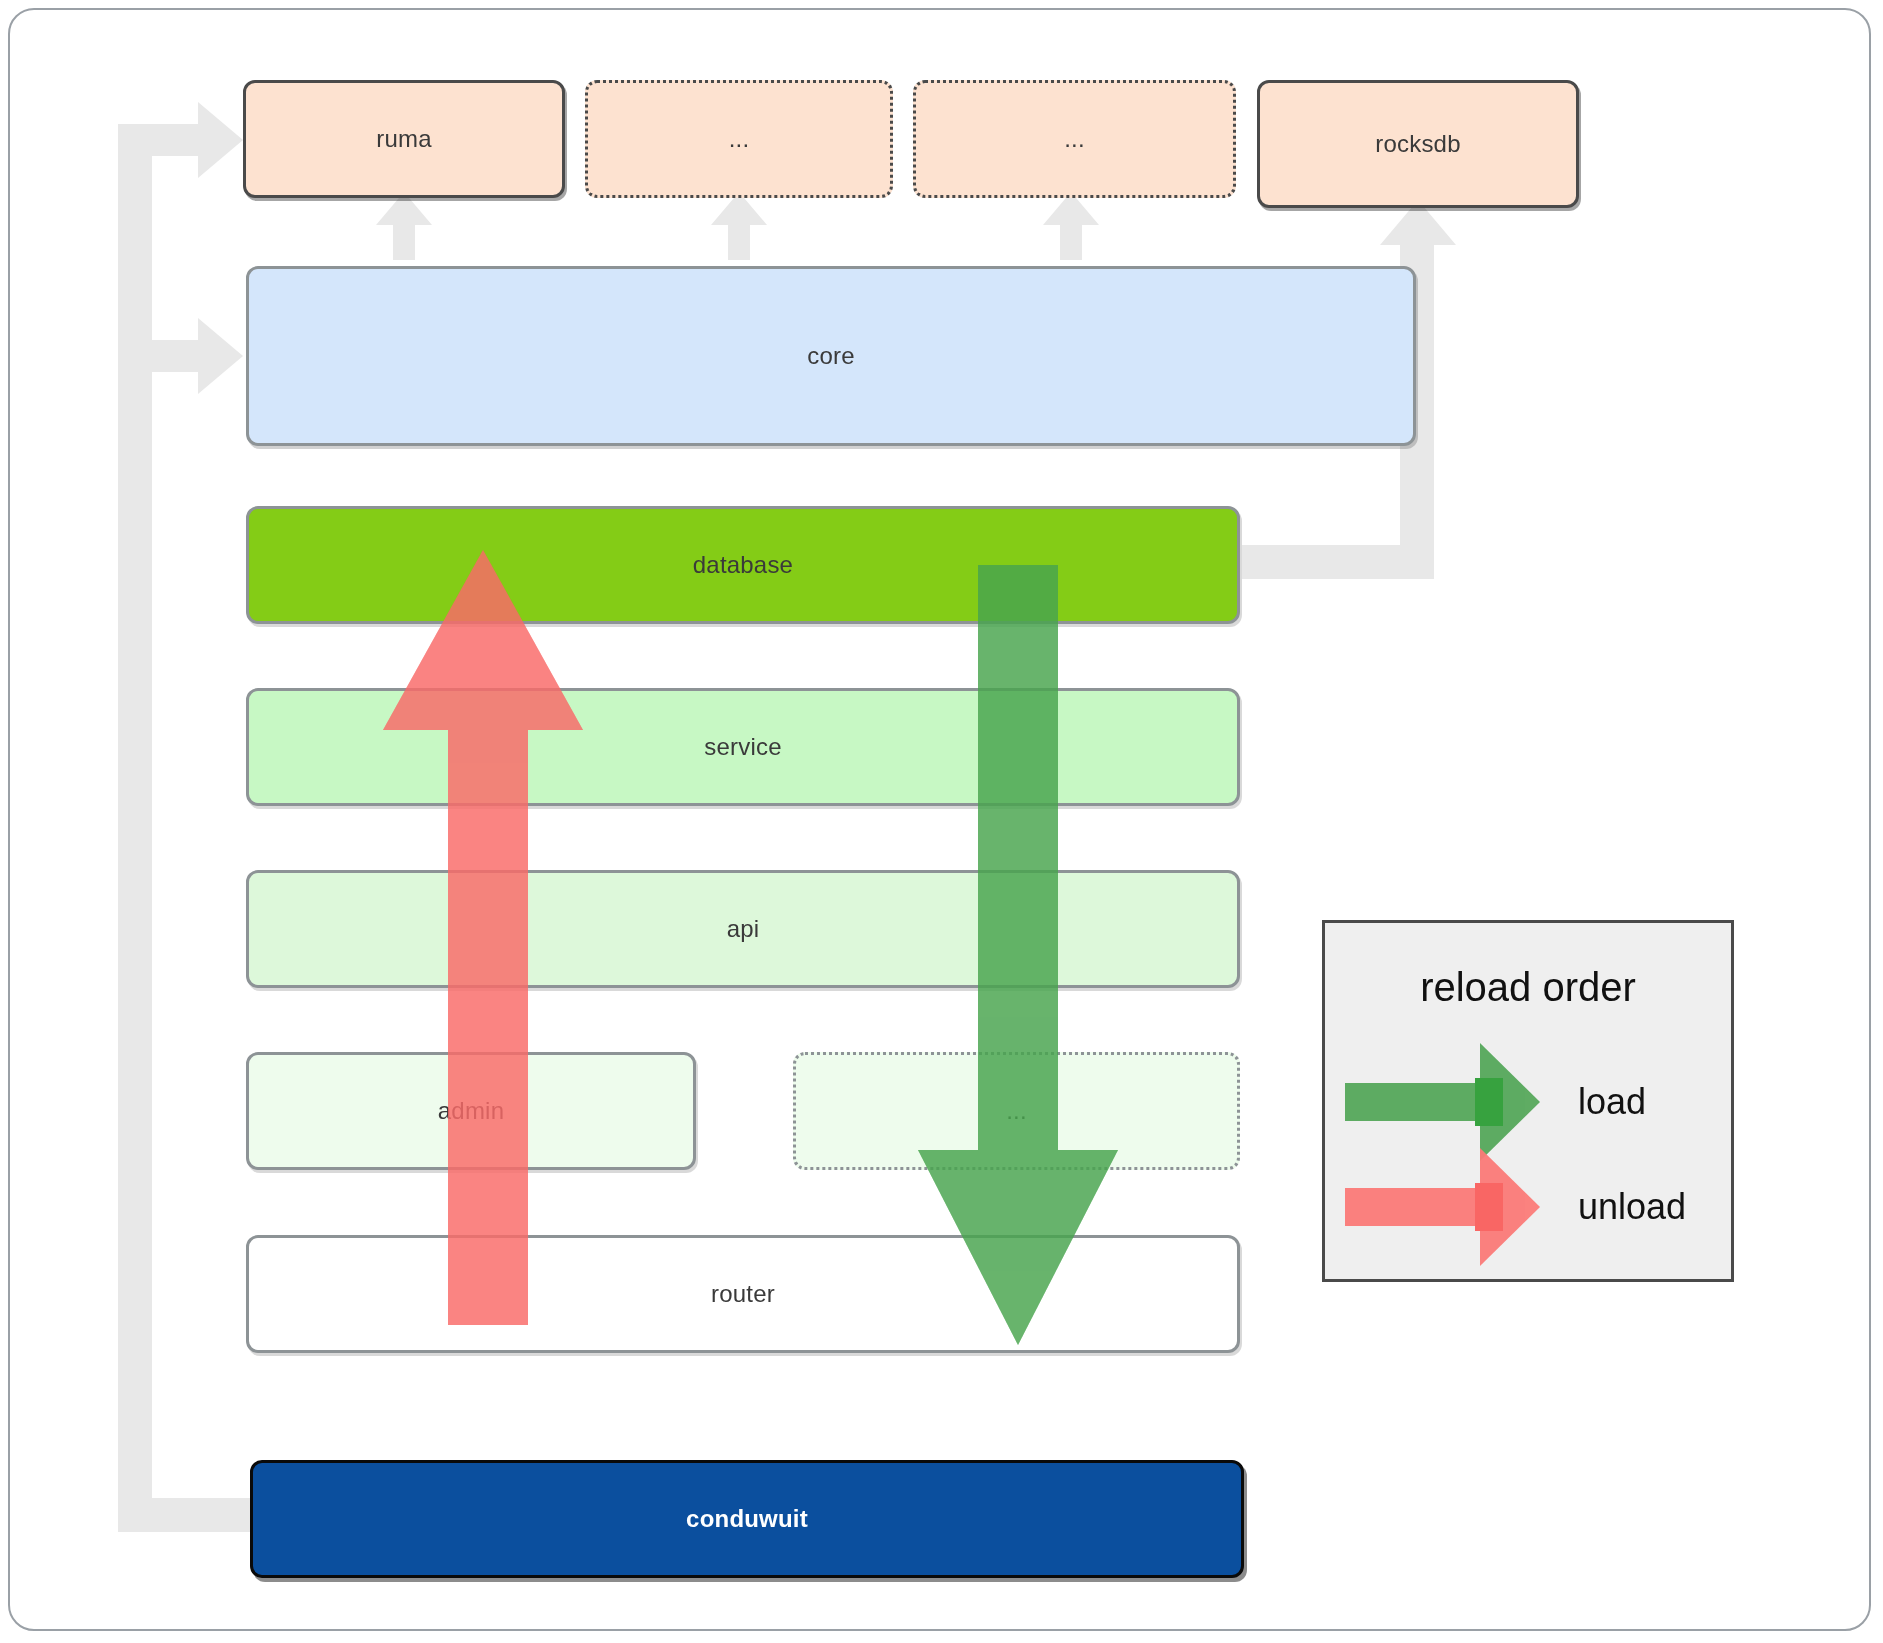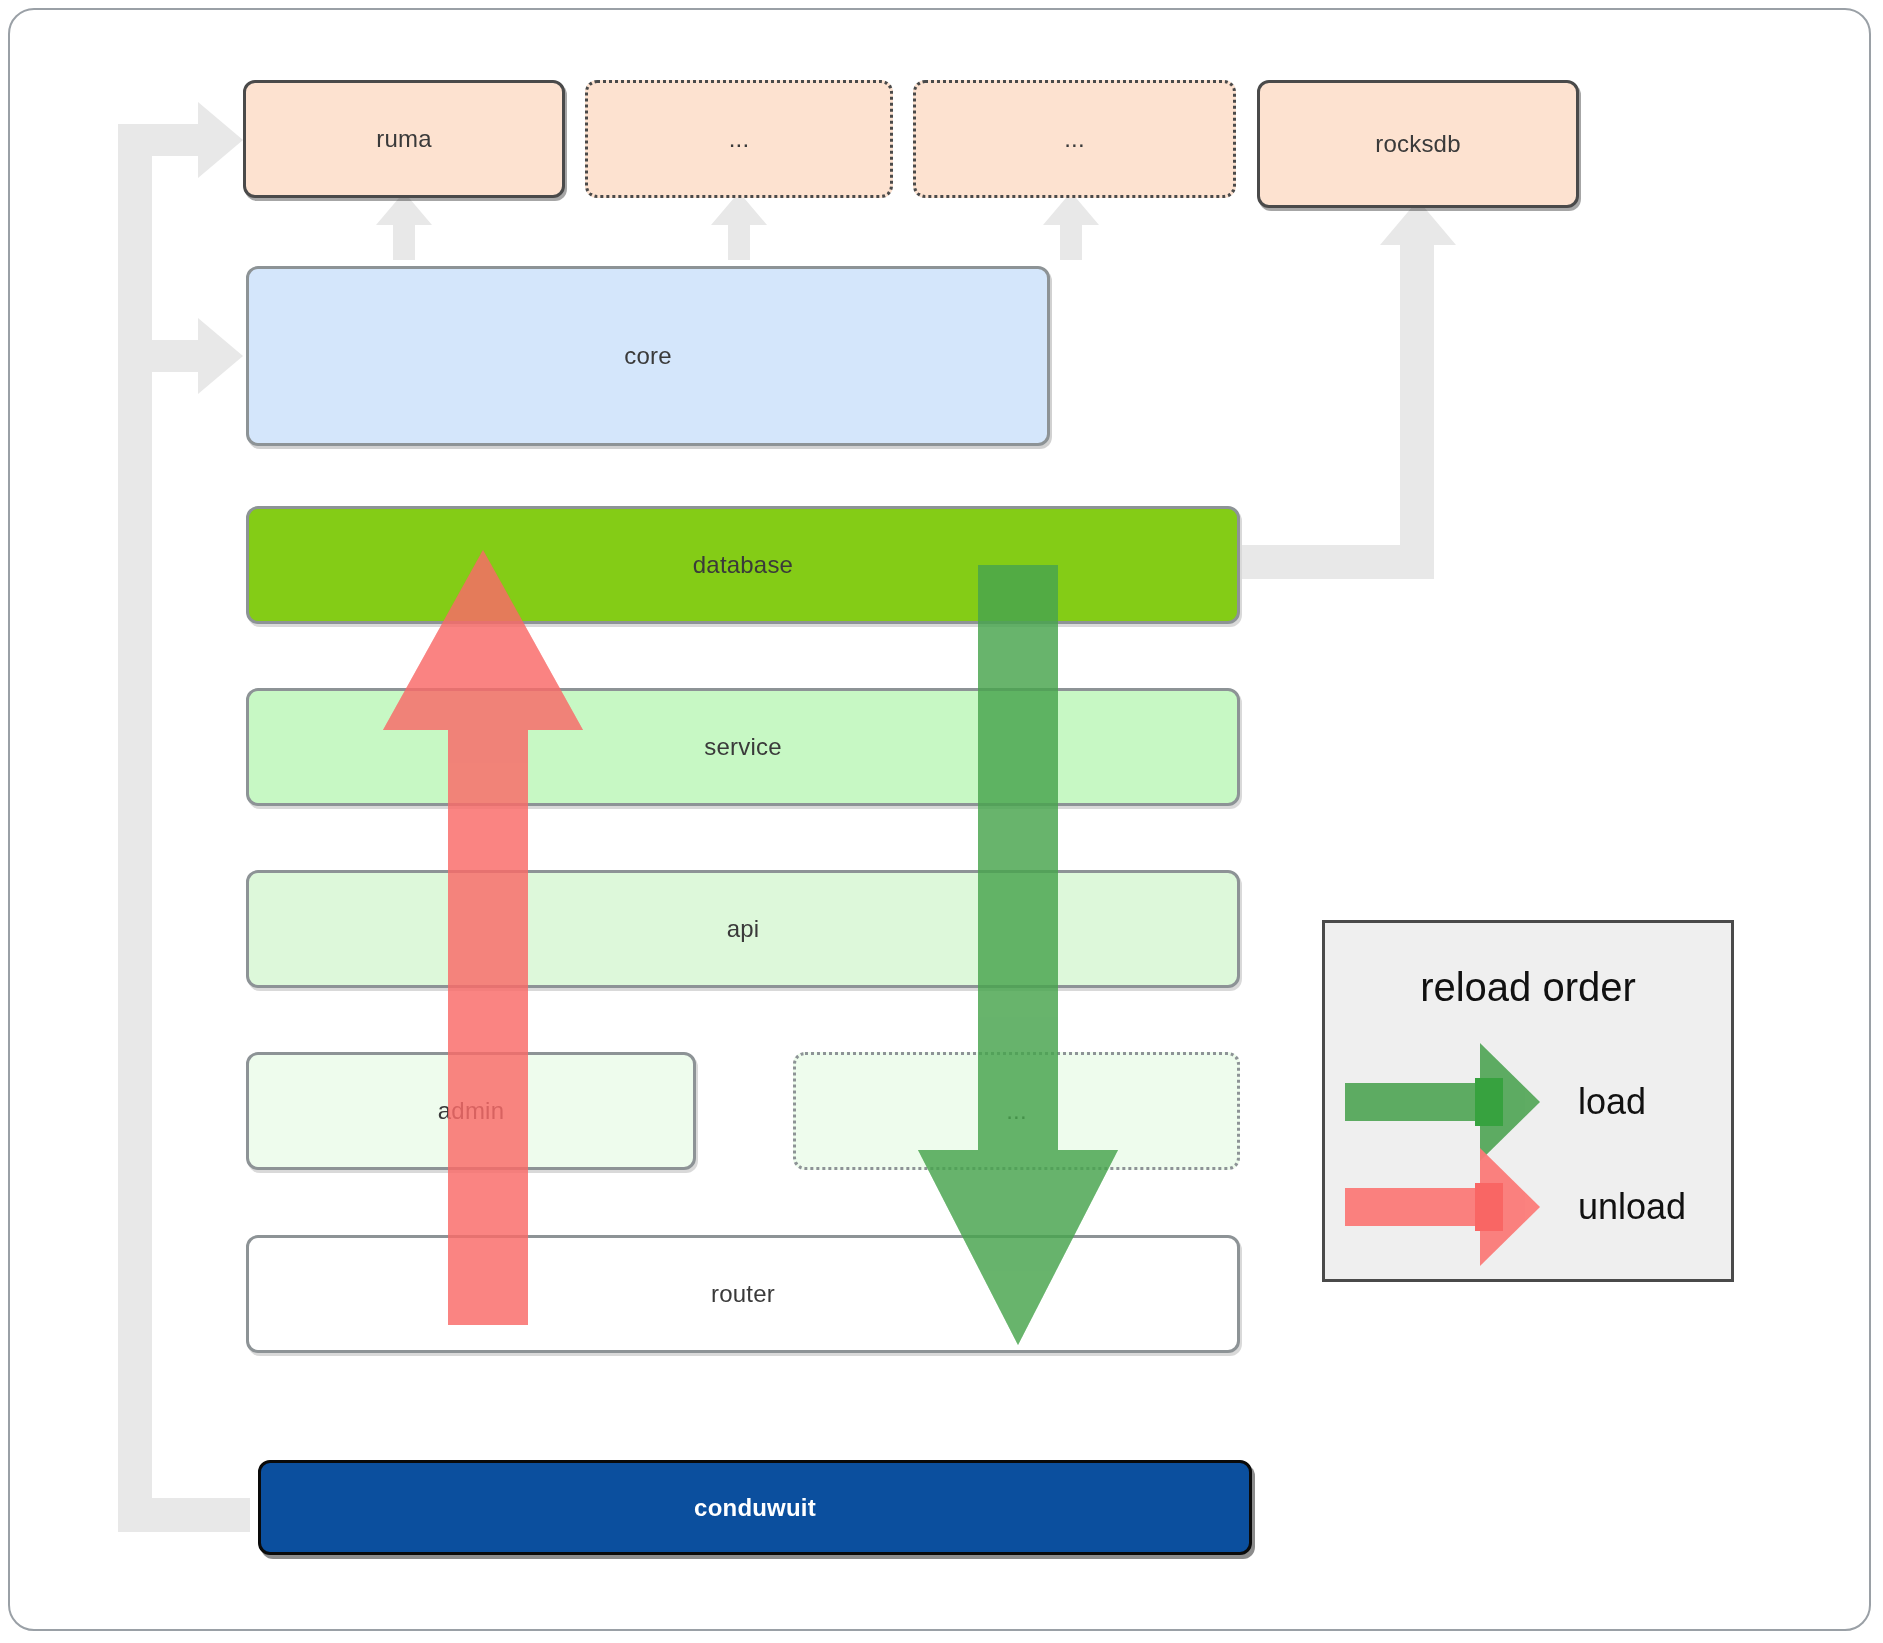--- a/index.html
+++ b/index.html
@@ -140,21 +140,21 @@
   <div class="node dep-dotted" style="left:585px; top:80px; width:308px; height:118px;">
     <span class="node-label">...</span>
   </div>
   <div class="node dep-dotted" style="left:913px; top:80px; width:323px; height:118px;">
     <span class="node-label">...</span>
   </div>
   <div class="node dep" style="left:1257px; top:80px; width:322px; height:128px;">
     <span class="node-label">rocksdb</span>
   </div>
 
-  <div class="node core" style="left:246px; top:266px; width:804px; height:180px;text-align:center;">
+  <div class="node core" style="left:246px; top:266px; width:1170px; height:180px;text-align:center;">
     <span class="node-label">core</span>
   </div>
 
   <div class="node layer" style="left:246px; top:506px; width:994px; height:118px; background:#84cc16;">
     <span class="node-label">database</span>
   </div>
 
   <div class="node layer" style="left:246px; top:688px; width:994px; height:118px; background:#c7f8c4;">
     <span class="node-label">service</span>
   </div>
@@ -168,21 +168,21 @@
   </div>
 
   <div class="node layer-dotted" style="left:793px; top:1052px; width:447px; height:118px; background:#eefced;">
     <span class="node-label">...</span>
   </div>
 
   <div class="node layer" style="left:246px; top:1235px; width:994px; height:118px; background:#ffffff;">
     <span class="node-label">router</span>
   </div>
 
-  <div class="node root" style="left:258px; top:1460px; width:994px; height:95px;">
+  <div class="node root" style="left:250px; top:1460px; width:994px; height:118px;">
     <span class="node-label">conduwuit</span>
   </div>
 
   <svg class="overlay" viewBox="0 0 1883 1643">
 
     <g opacity="0.62">
       <rect x="448" y="645" width="80" height="680" fill="#f64b4b"></rect>
       <polygon points="483,550 583,730 383,730" fill="#f64b4b"></polygon>
     </g>
     <g opacity="0.55">

